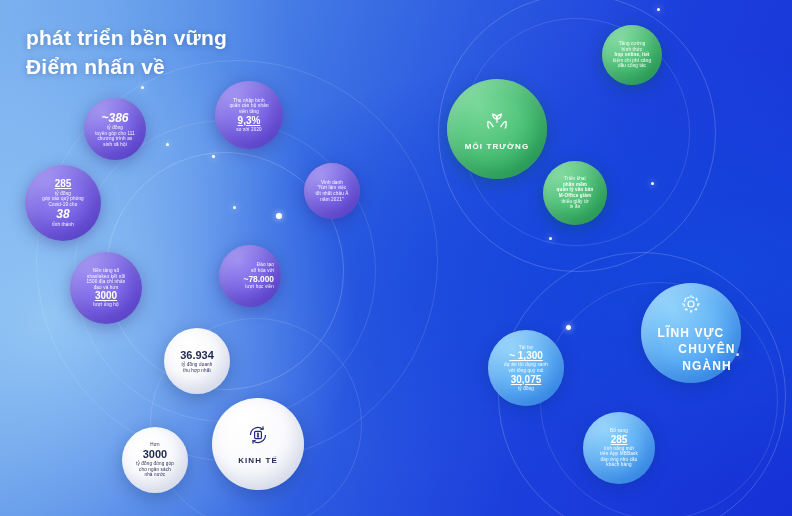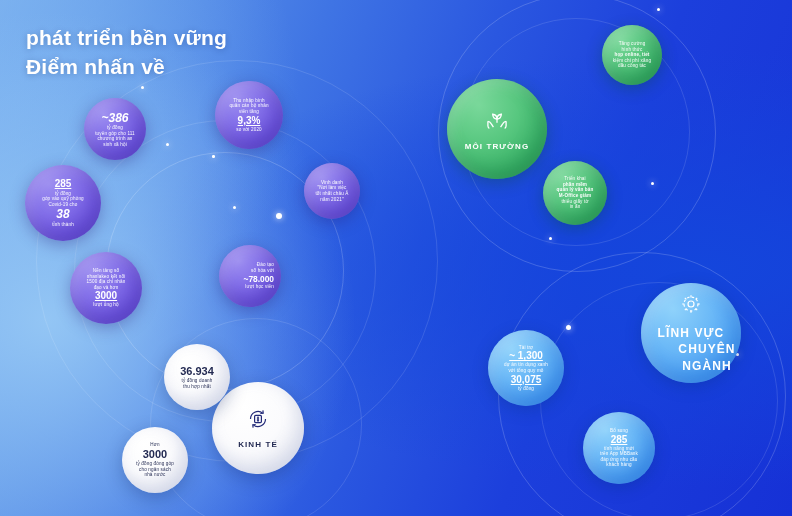--- a/index.html
+++ b/index.html
@@ -134,35 +134,35 @@
     <span class="ln sm">lượt ủng hộ</span>
   </div>
 
   <div class="bub purple pad" style="left:219px;top:245px;width:62px;height:62px;align-items:flex-end;">
     <span class="ln sm">Đào tạo</span>
     <span class="ln sm">số hóa với</span>
     <span class="ln n2">~78.000</span>
     <span class="ln sm">lượt học viên</span>
   </div>
 
-  <div class="bub white hub" style="left:212px;top:382px;width:92px;height:92px;">
+  <div class="bub white hub" style="left:212px;top:398px;width:92px;height:92px;">
     <span class="icn">
       <svg width="24" height="24" viewBox="0 0 24 24" fill="none" stroke="#232a78" stroke-width="1.2">
         <path d="M4.5 12a7.5 7.5 0 0 1 12.2-5.9"></path>
           <path d="M19.5 12a7.5 7.5 0 0 1-12.2 5.9"></path>
         <path d="M16.9 3.4l.3 2.9-2.9.2"></path>
           <path d="M7.1 20.6l-.3-2.9 2.9-.2"></path>
         <rect x="8.6" y="8.4" width="6.8" height="7.2" rx="1"></rect>
         <path d="M12 9.6v5.2M10.9 11h2.2M10.9 13.2h2.2"></path>
       </svg>
     </span>
     <span class="hubname">KINH TẾ</span>
   </div>
 
-  <div class="bub white pad" style="left:164px;top:344px;width:66px;height:66px;">
+  <div class="bub white pad" style="left:164px;top:328px;width:66px;height:66px;">
     <span class="ln n4">36.934</span>
     <span class="ln sm">tỷ đồng doanh</span>
     <span class="ln sm">thu hợp nhất</span>
   </div>
 
 
   <div class="bub white pad" style="left:122px;top:427px;width:66px;height:66px;">
     <span class="ln sm">Hơn</span>
     <span class="ln n4">3000</span>
     <span class="ln sm">tỷ đồng đóng góp</span>

